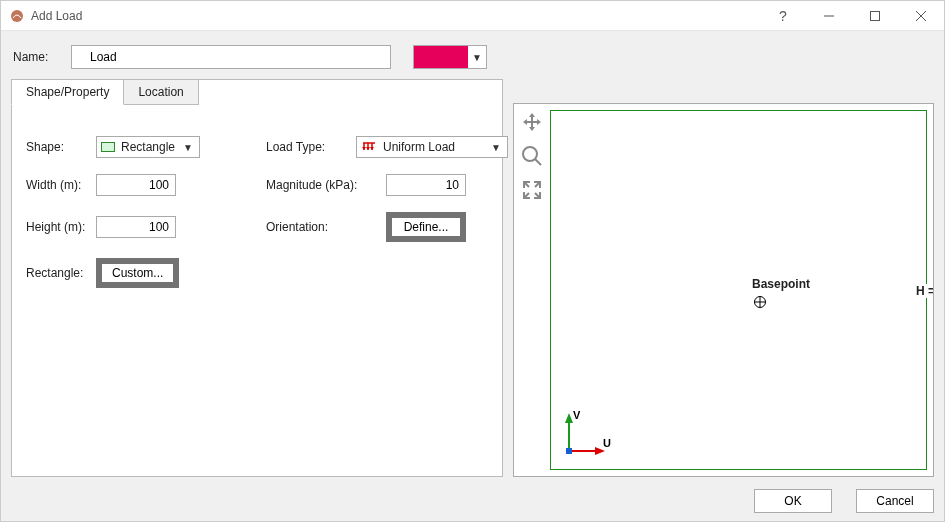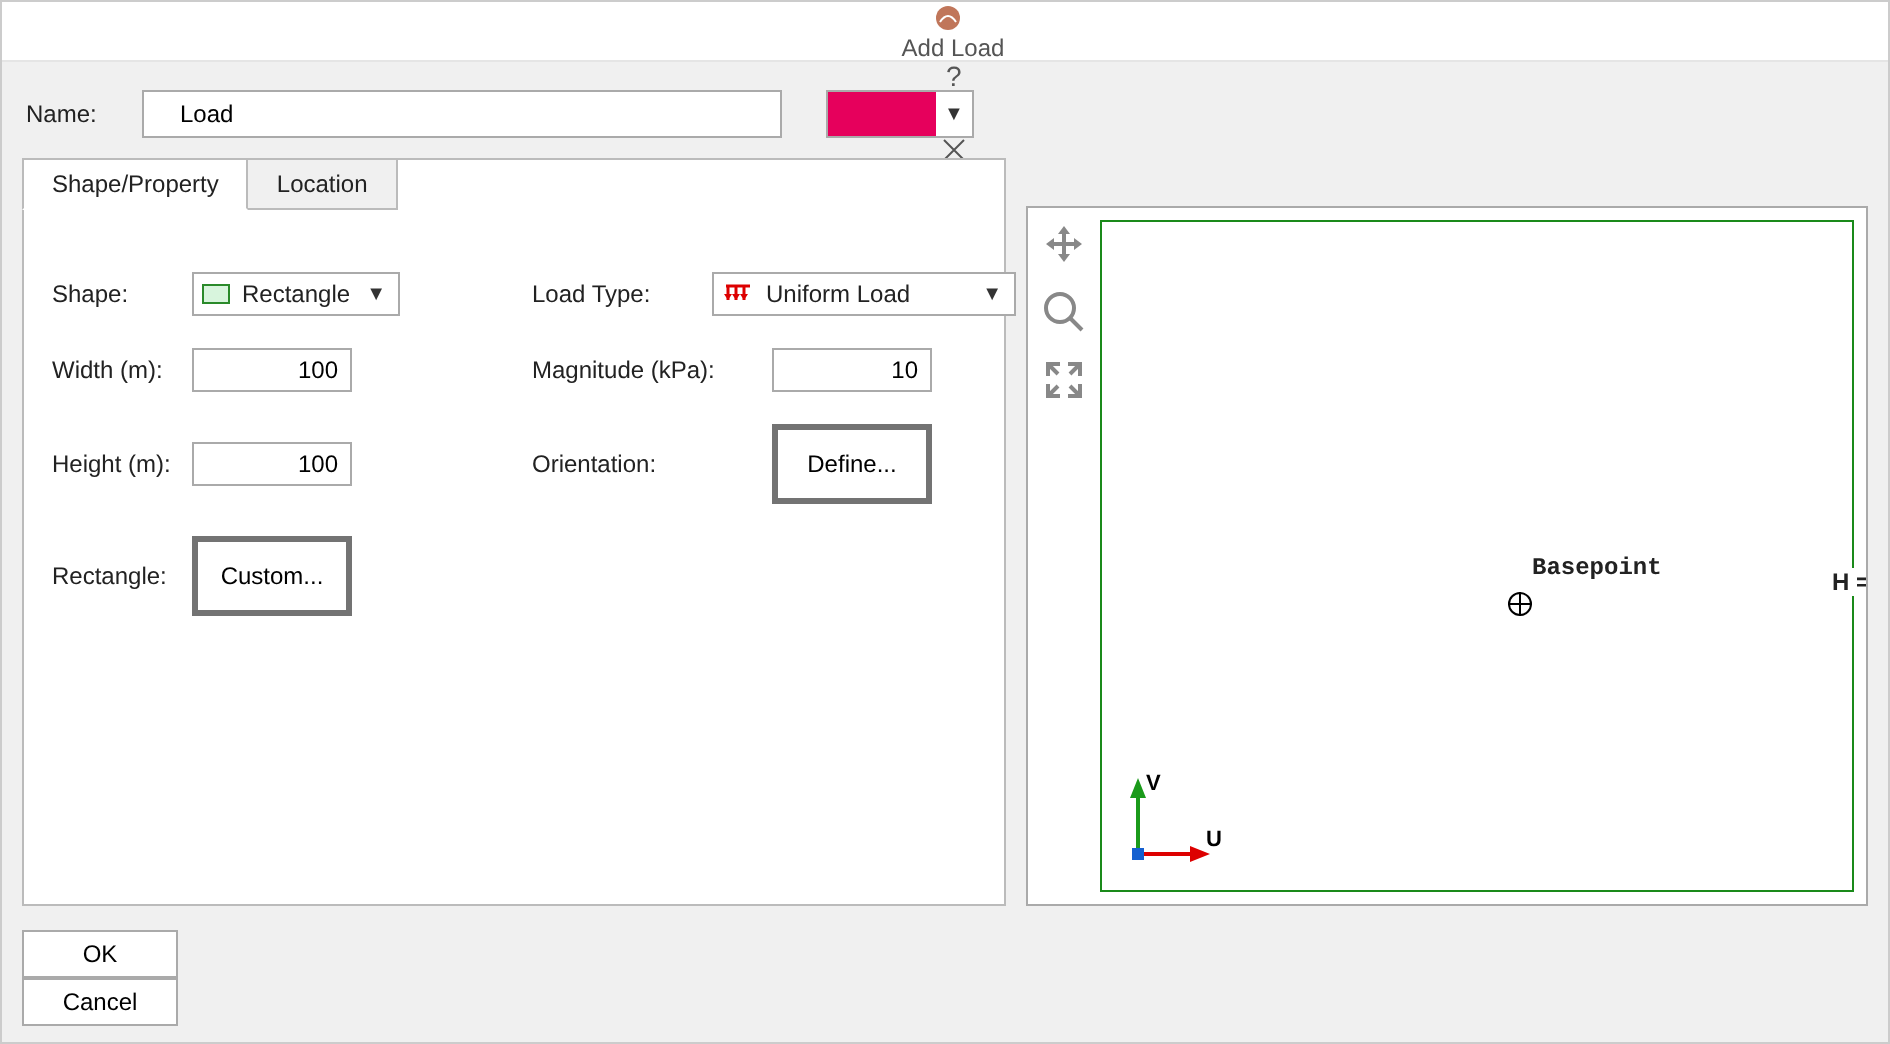--- a/index.html
+++ b/index.html
@@ -18,21 +18,20 @@
     display: flex;
     flex-direction: column;
   }
   .titlebar {
     height: 30px;
     background: #fff;
     display: flex;
     align-items: center;
     padding: 0 0 0 8px;
     border-bottom: 1px solid #e5e5e5;
-    flex-direction: column;
   }
   .titlebar .app-icon {
     width: 16px; height: 16px;
     margin-right: 6px;
     display: inline-flex; align-items: center; justify-content: center;
   }
   .titlebar .title { flex: 0 0 auto; color: #555; }
   .titlebar .spacer { flex: 1; }
   .title-btn {
     width: 46px; height: 30px;
@@ -115,22 +114,22 @@
   .dropdown .dd-icon { display: inline-flex; align-items: center; margin-right: 4px; }
   .dropdown .dd-text { flex: 1; text-align: left; padding-left: 2px; white-space: nowrap; overflow: hidden; }
   .dropdown .dd-caret { font-size: 10px; color: #333; padding: 0 2px; }
   .num-input {
     width: 80px; height: 22px;
     border: 1px solid #aaa; background: #fff;
     text-align: right; padding: 0 6px;
     font-family: inherit; font-size: 12px;
   }
   .btn-small {
-    height: 40px; min-width: 80px;
-    border: 3px solid #737373; background: #fff;
+    height: 30px; min-width: 80px;
+    border: 6px solid #737373; background: #fff;
     padding: 0 10px;
     display: inline-flex; align-items: center; justify-content: center;
     font-family: inherit; font-size: 12px; cursor: default;
   }
 
   .right-panel {
     flex: 1;
     border: 1px solid #aaa;
     background: #fff;
     position: relative;
@@ -148,44 +147,43 @@
     display: flex; align-items: center; justify-content: center;
     color: #777;
   }
   .viewport-canvas {
     position: absolute;
     left: 36px; top: 6px; right: 6px; bottom: 6px;
     border: 1px solid #1a8a1a;
   }
   .basepoint-label {
     position: absolute;
-    top: 166px; left: 215px;
-    font-weight: bold; font-size: 12px; font-family: Liberation Mono, monospace;
+    top: 166px; left: 201px;
+    font-weight: bold; font-size: 12px;
   }
   .basepoint-marker {
     position: absolute;
     top: 184px; left: 202px;
     width: 14px; height: 14px;
   }
   .h-label {
     position: absolute;
     right: -2px; top: 180px;
     font-weight: bold;
     background: #fff;
   }
   .axis-gizmo {
     position: absolute;
     left: 4px; bottom: 4px;
     width: 60px; height: 60px;
   }
 
   .footer {
-    display: flex; justify-content: flex-end; gap: 0;
+    display: flex; justify-content: flex-end; gap: 24px;
     padding: 6px 10px 8px 10px;
-    flex-direction: column;
   }
   .btn {
     height: 24px; width: 78px;
     border: 1px solid #aaa; background: #fff;
     display: flex; align-items: center; justify-content: center;
     font-family: inherit; font-size: 12px; cursor: default;
   }
 </style>
 </head>
 <body>

